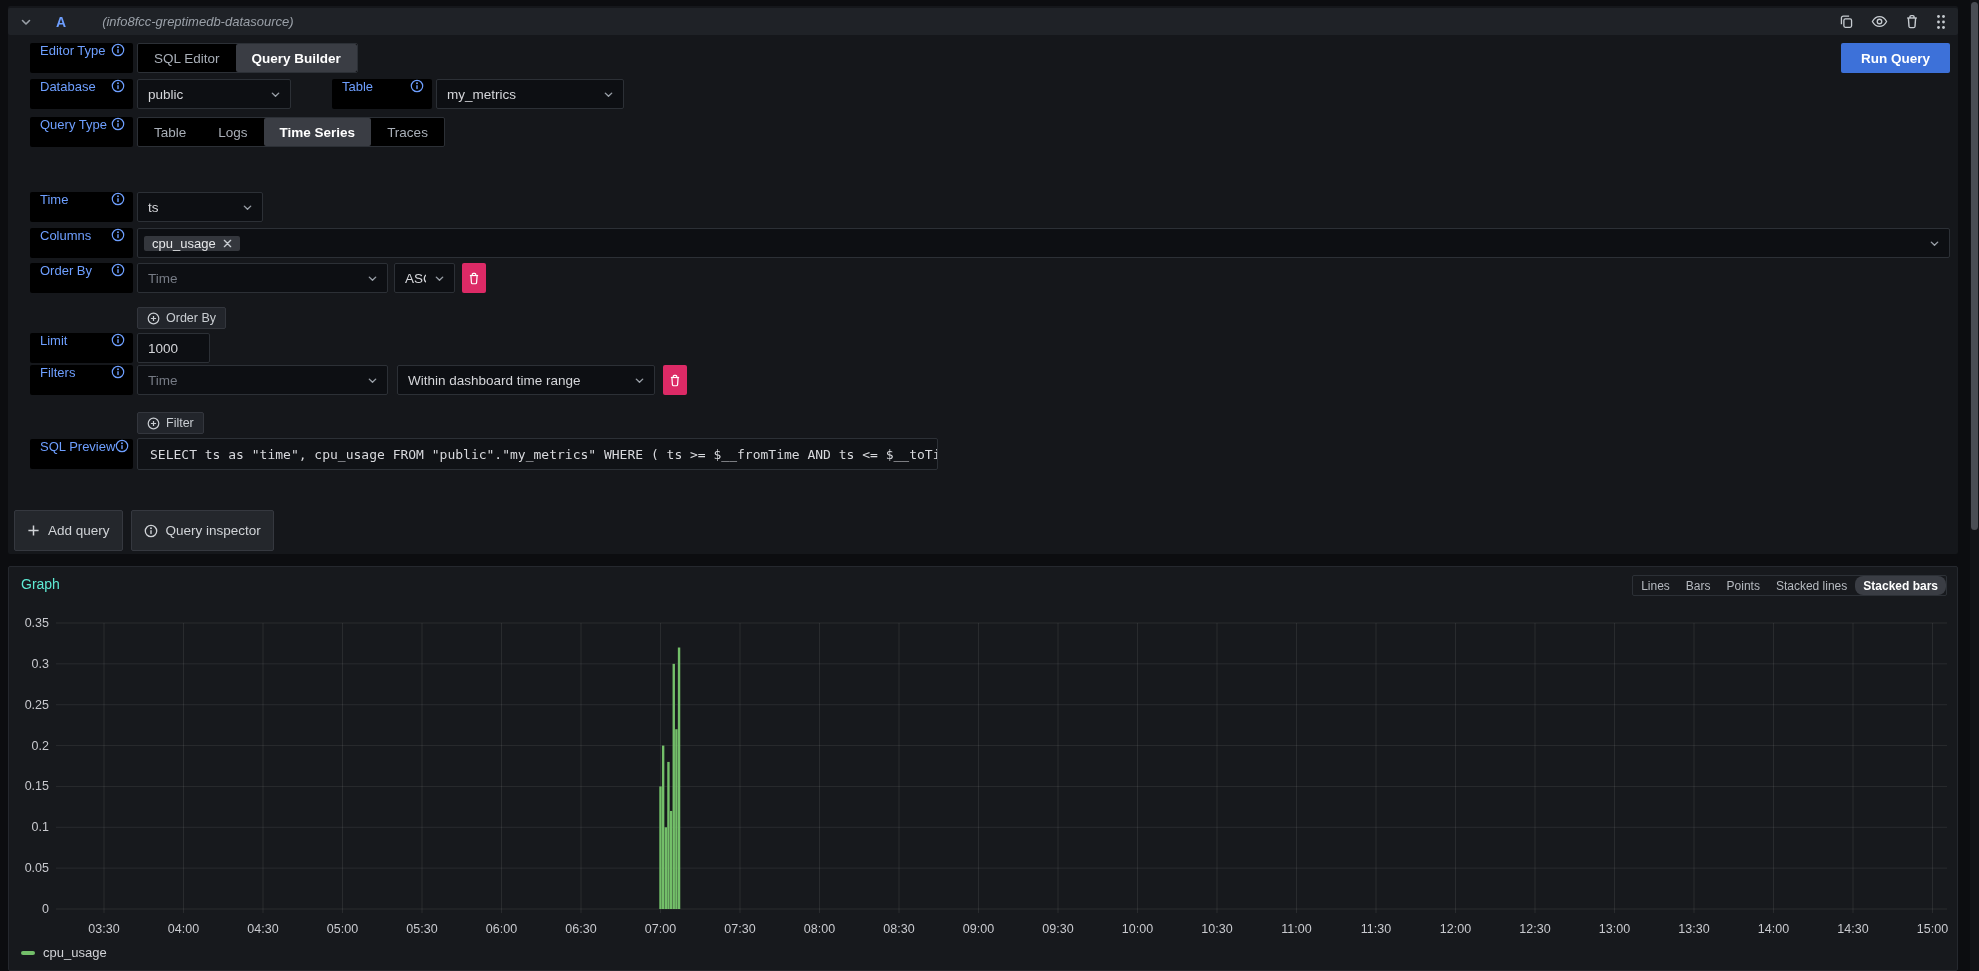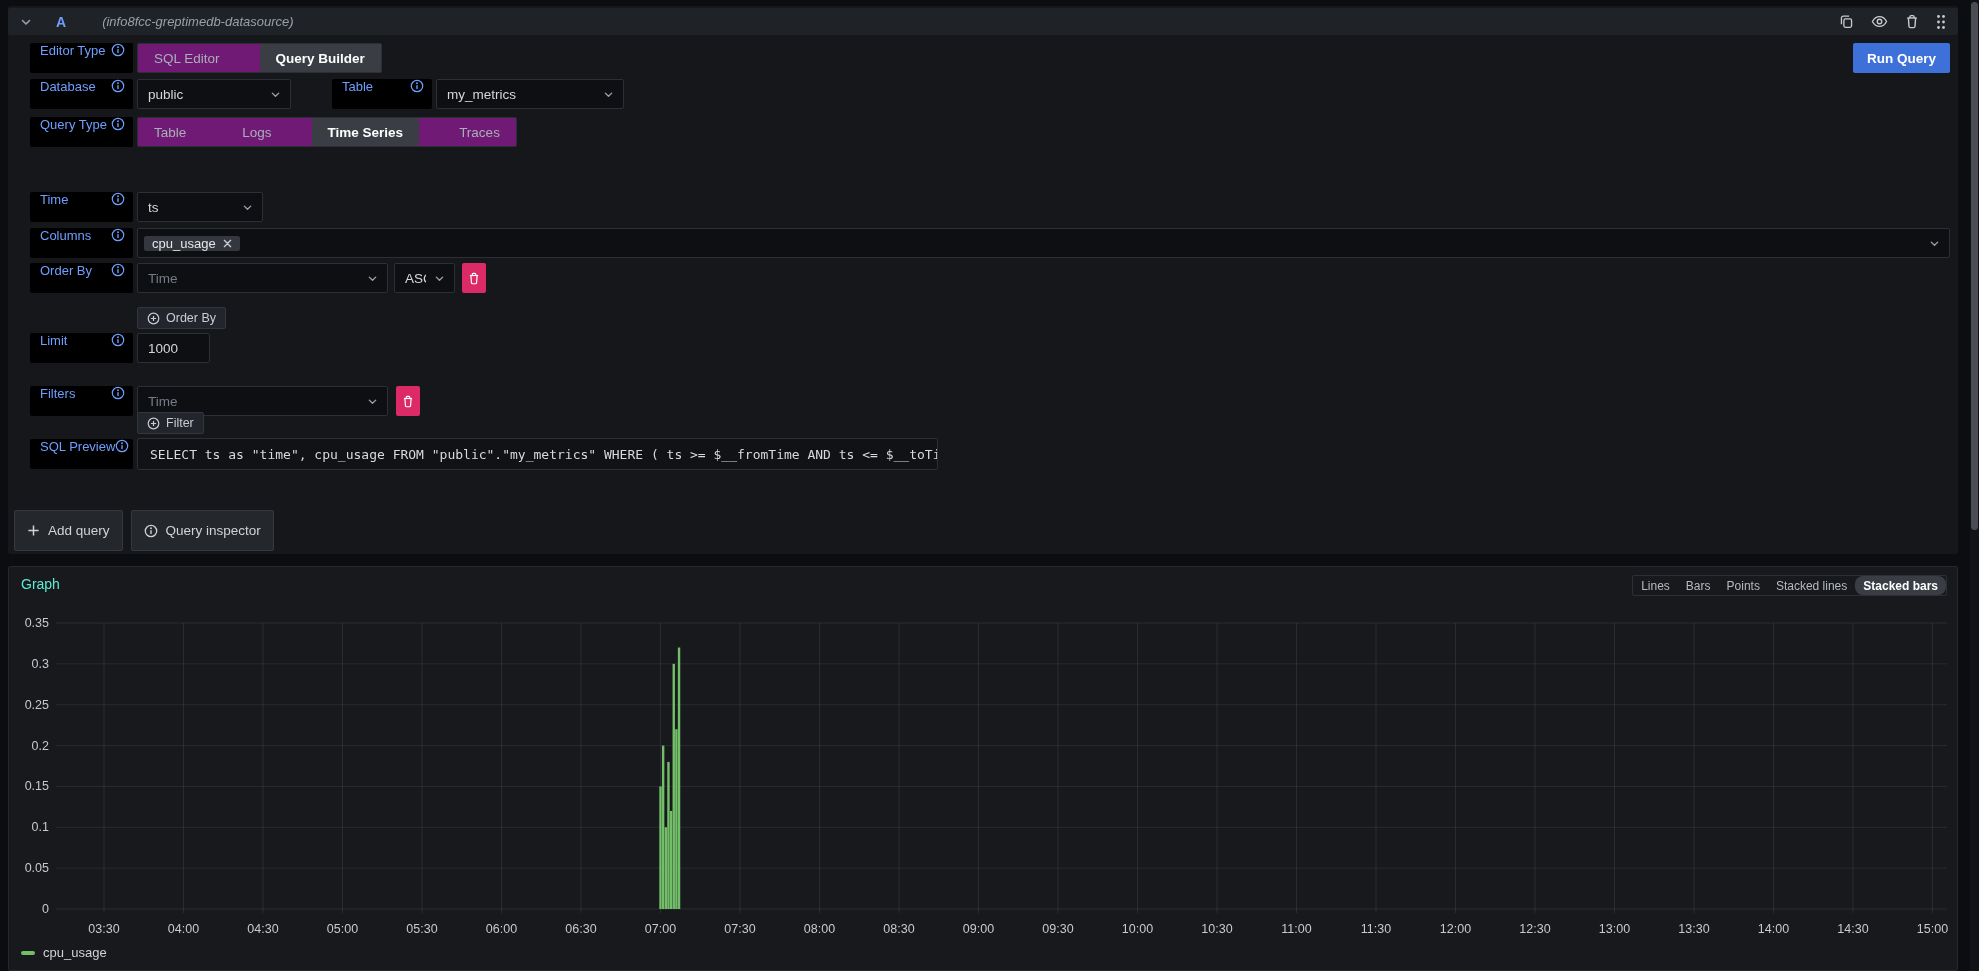--- a/index.html
+++ b/index.html
@@ -32,21 +32,21 @@
   .flabel {
     width:103px; background:#000000; border-radius:2px;
     display:flex; align-items:flex-start; justify-content:space-between;
     padding:0 8px 0 10px; margin-right:4px; flex:none;
   }
   .flabel .ltext { color:#6e9fff; font-size:13px; font-weight:500; white-space:nowrap; }
   .flabel .info { color:#6e9fff; }
 
   .seggroup {
     display:flex; align-items:stretch; border:1px solid #2c3036; border-radius:2px;
-    background:#701a75; overflow:hidden;gap:24px;
+    background:#000000; overflow:hidden;
   }
   .seg {
     display:flex; align-items:center; padding:0 16px; font-size:13.5px; color:#a9afb8;
     cursor:pointer; white-space:nowrap;
   }
   .seg.selected { background:#3a3d44; color:#ffffff; font-weight:700; border-radius:2px; }
 
   .select {
     background:#0d0f13; border:1px solid #2c3036; border-radius:2px;
     display:flex; align-items:center; justify-content:space-between;
@@ -80,21 +80,21 @@
   }
 
   .sql-box {
     background:#101216; border:1px solid #2c3036; border-radius:2px;
     display:flex; align-items:center; padding:0 12px;
     font-family:"DejaVu Sans Mono", monospace; font-size:13px; color:#d8d9dd;
     white-space:nowrap; overflow:hidden;
   }
 
   .run-query {
-    position:absolute; top:37px; right:8px; height:30px; padding:0 14px;
+    position:absolute; top:37px; right:8px; height:30px; padding:0 20px;
     background:#3d71d9; color:#ffffff; border:none; border-radius:2px;
     font-size:13.5px; font-weight:700; cursor:pointer; font-family:"Liberation Sans", sans-serif;
   }
 
   .footer-btns { position:absolute; left:6px; top:504px; display:flex; gap:8px; }
   .footer-btn {
     height:41px; display:inline-flex; align-items:center; gap:8px;
     background:#24272c; border:1px solid #35383f; border-radius:2px;
     color:#d0d3d7; font-size:13.5px; font-weight:500; padding:0 12px; cursor:pointer;
   }
@@ -357,33 +357,41 @@
           <svg width="14" height="14" viewBox="0 0 14 14">
               <circle cx="7" cy="7" r="5.7" fill="none" stroke="currentColor" stroke-width="1.2"></circle>
               <circle cx="7" cy="4.3" r="0.95" fill="currentColor"></circle>
               <rect x="6.3" y="6.1" width="1.4" height="4.1" rx="0.7" fill="currentColor"></rect>
             </svg>
         </span>
       </div>
       <input class="text-input" style="width: 73px;" value="1000">
     </div>
 
-    <div class="frow" style="top:380px">
+    <div class="frow" style="top:359px">
       <div class="flabel">
         <span class="ltext">Filters</span>
         <span class="icon info">
           <svg width="14" height="14" viewBox="0 0 14 14">
               <circle cx="7" cy="7" r="5.7" fill="none" stroke="currentColor" stroke-width="1.2"></circle>
               <circle cx="7" cy="4.3" r="0.95" fill="currentColor"></circle>
               <rect x="6.3" y="6.1" width="1.4" height="4.1" rx="0.7" fill="currentColor"></rect>
             </svg>
         </span>
       </div>
       <div class="select" style="width:251px">
         <span class="sel-value placeholder">Time</span>
+        <span class="icon chev">
+          <svg width="11" height="11" viewBox="0 0 12 12">
+              <path d="M2.5 4.5 L6 8 L9.5 4.5" stroke="currentColor" stroke-width="1.5" fill="none" stroke-linecap="round" stroke-linejoin="round"></path>
+            </svg>
+        </span>
+      </div>
+      <div class="select" style="width:258px; margin-left:9px">
+        <span class="sel-value">Within dashboard time range</span>
         <span class="icon chev">
           <svg width="11" height="11" viewBox="0 0 12 12">
               <path d="M2.5 4.5 L6 8 L9.5 4.5" stroke="currentColor" stroke-width="1.5" fill="none" stroke-linecap="round" stroke-linejoin="round"></path>
             </svg>
         </span>
       </div>
       <button class="danger-btn" style="margin-left:8px">
         <span class="icon">
           <svg width="12" height="13" viewBox="0 0 14 15" fill="none" stroke="currentColor" stroke-width="1.4">
               <path d="M2.2 4 H11.8"></path>

